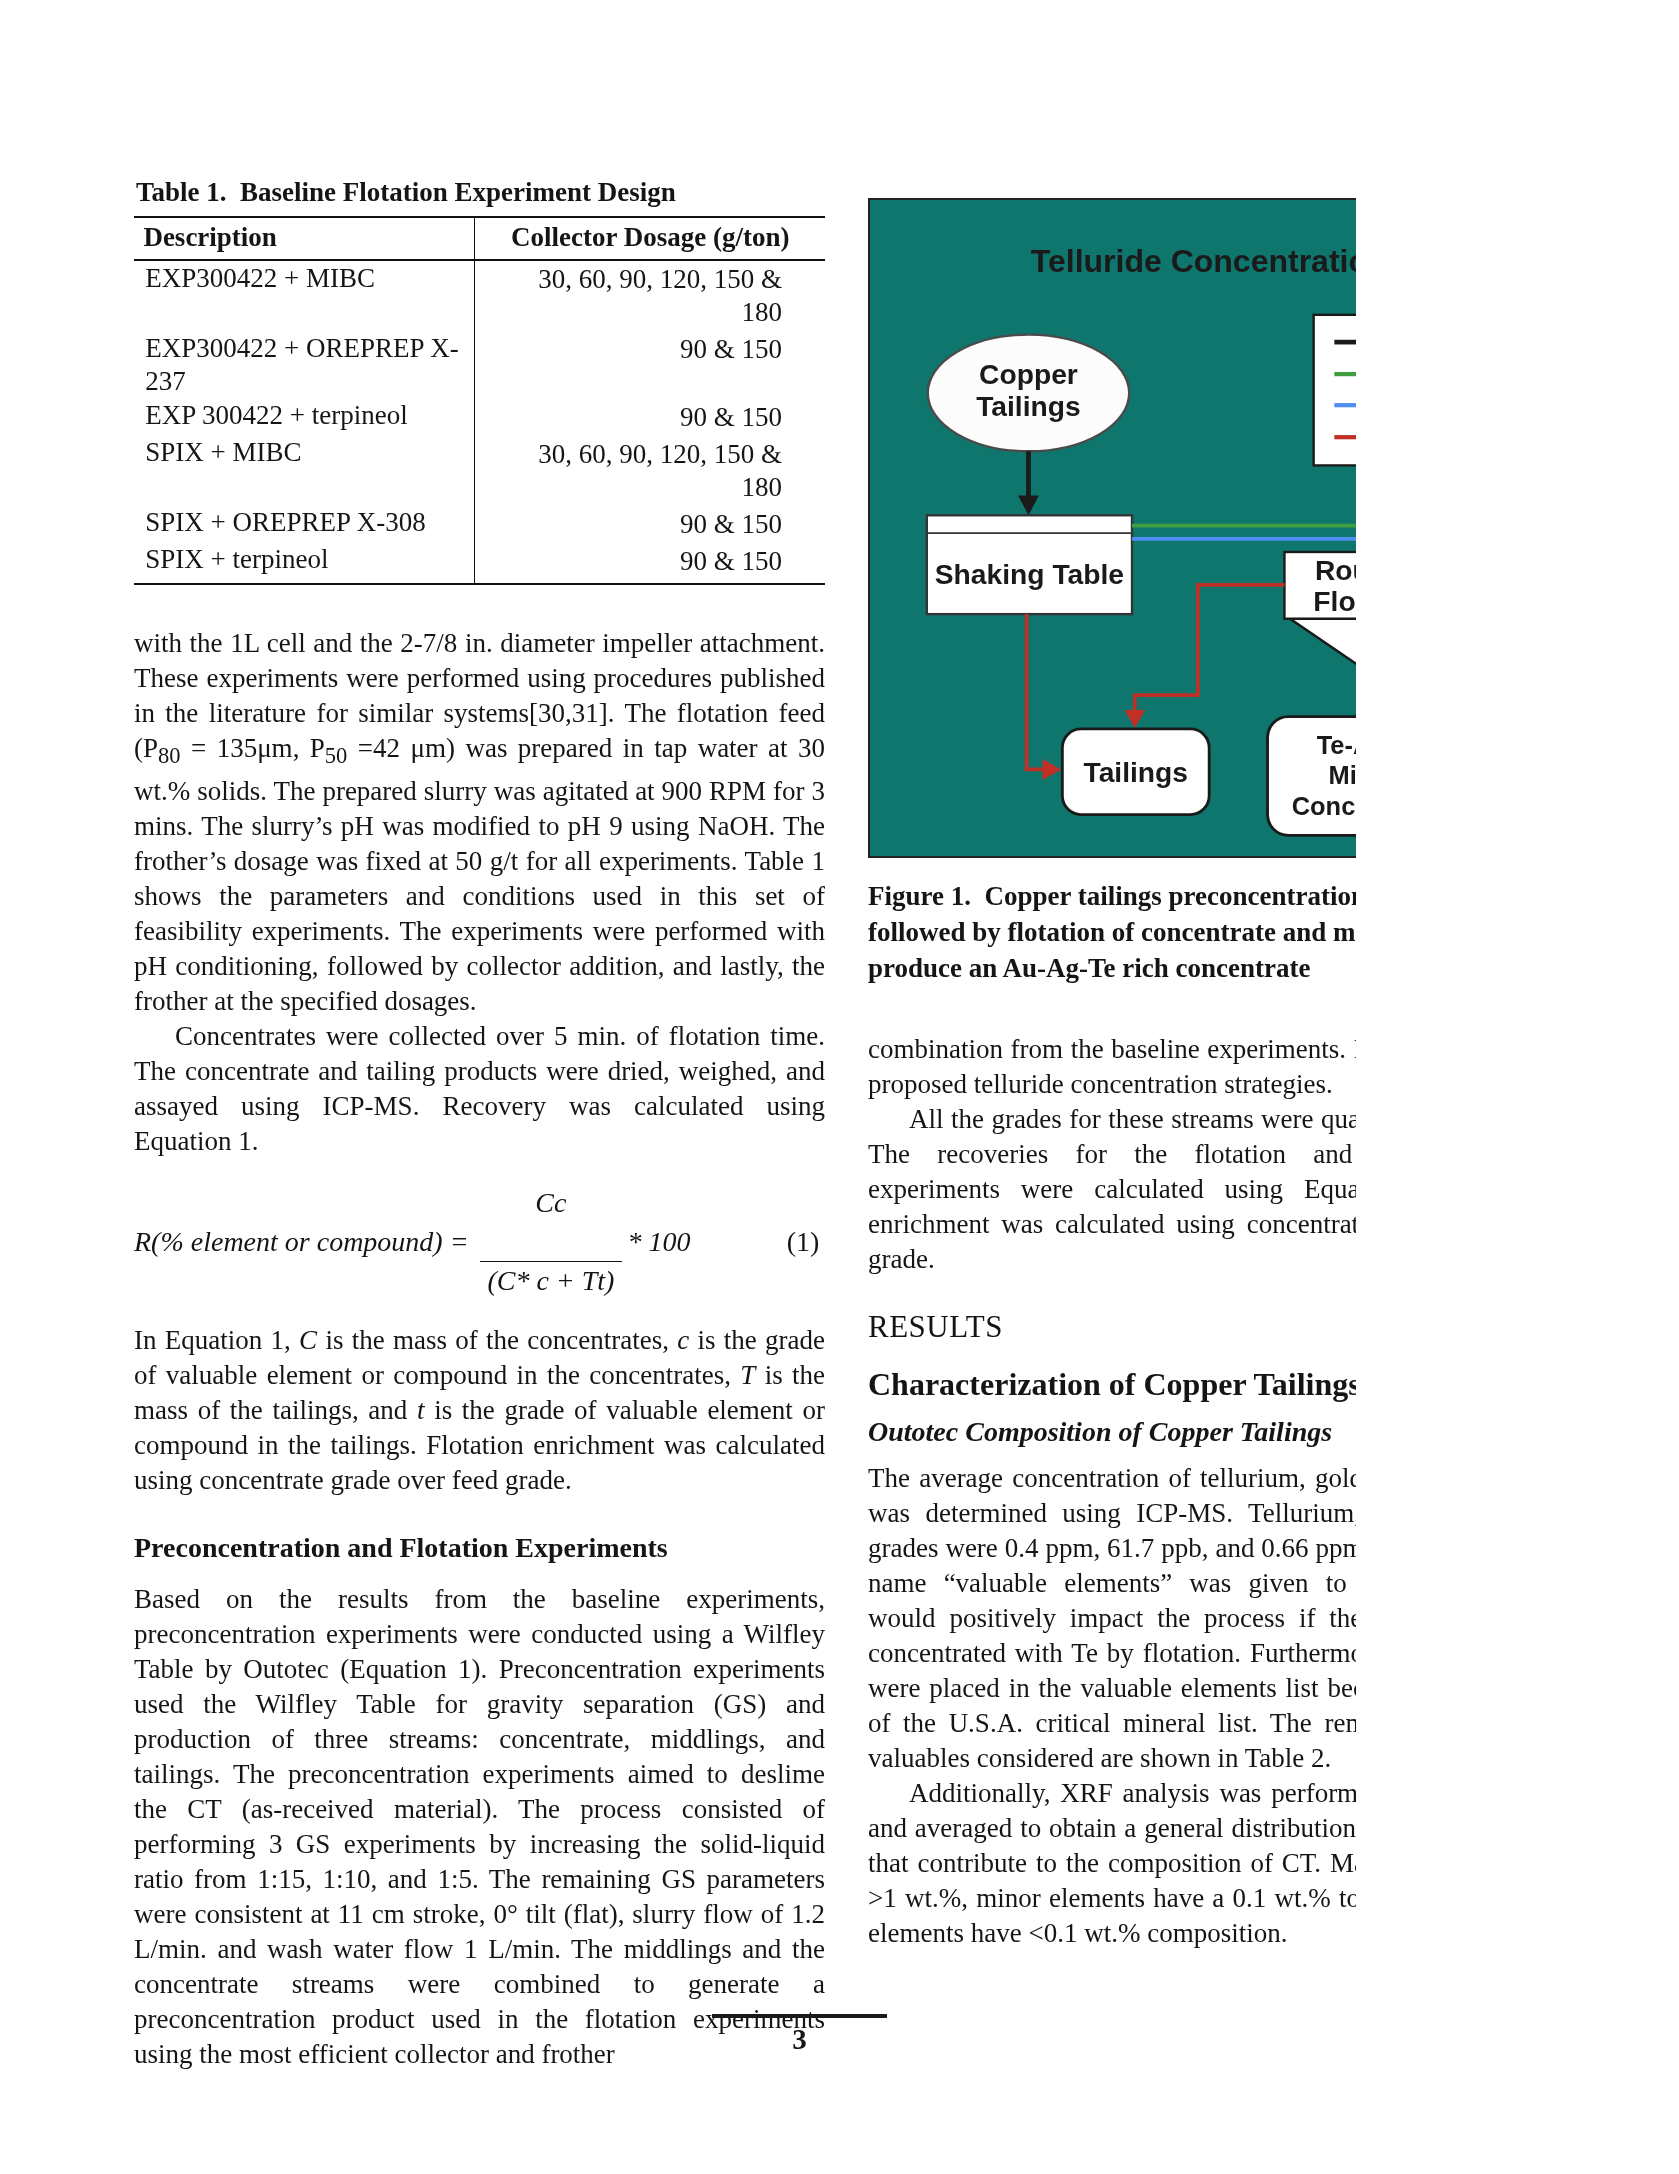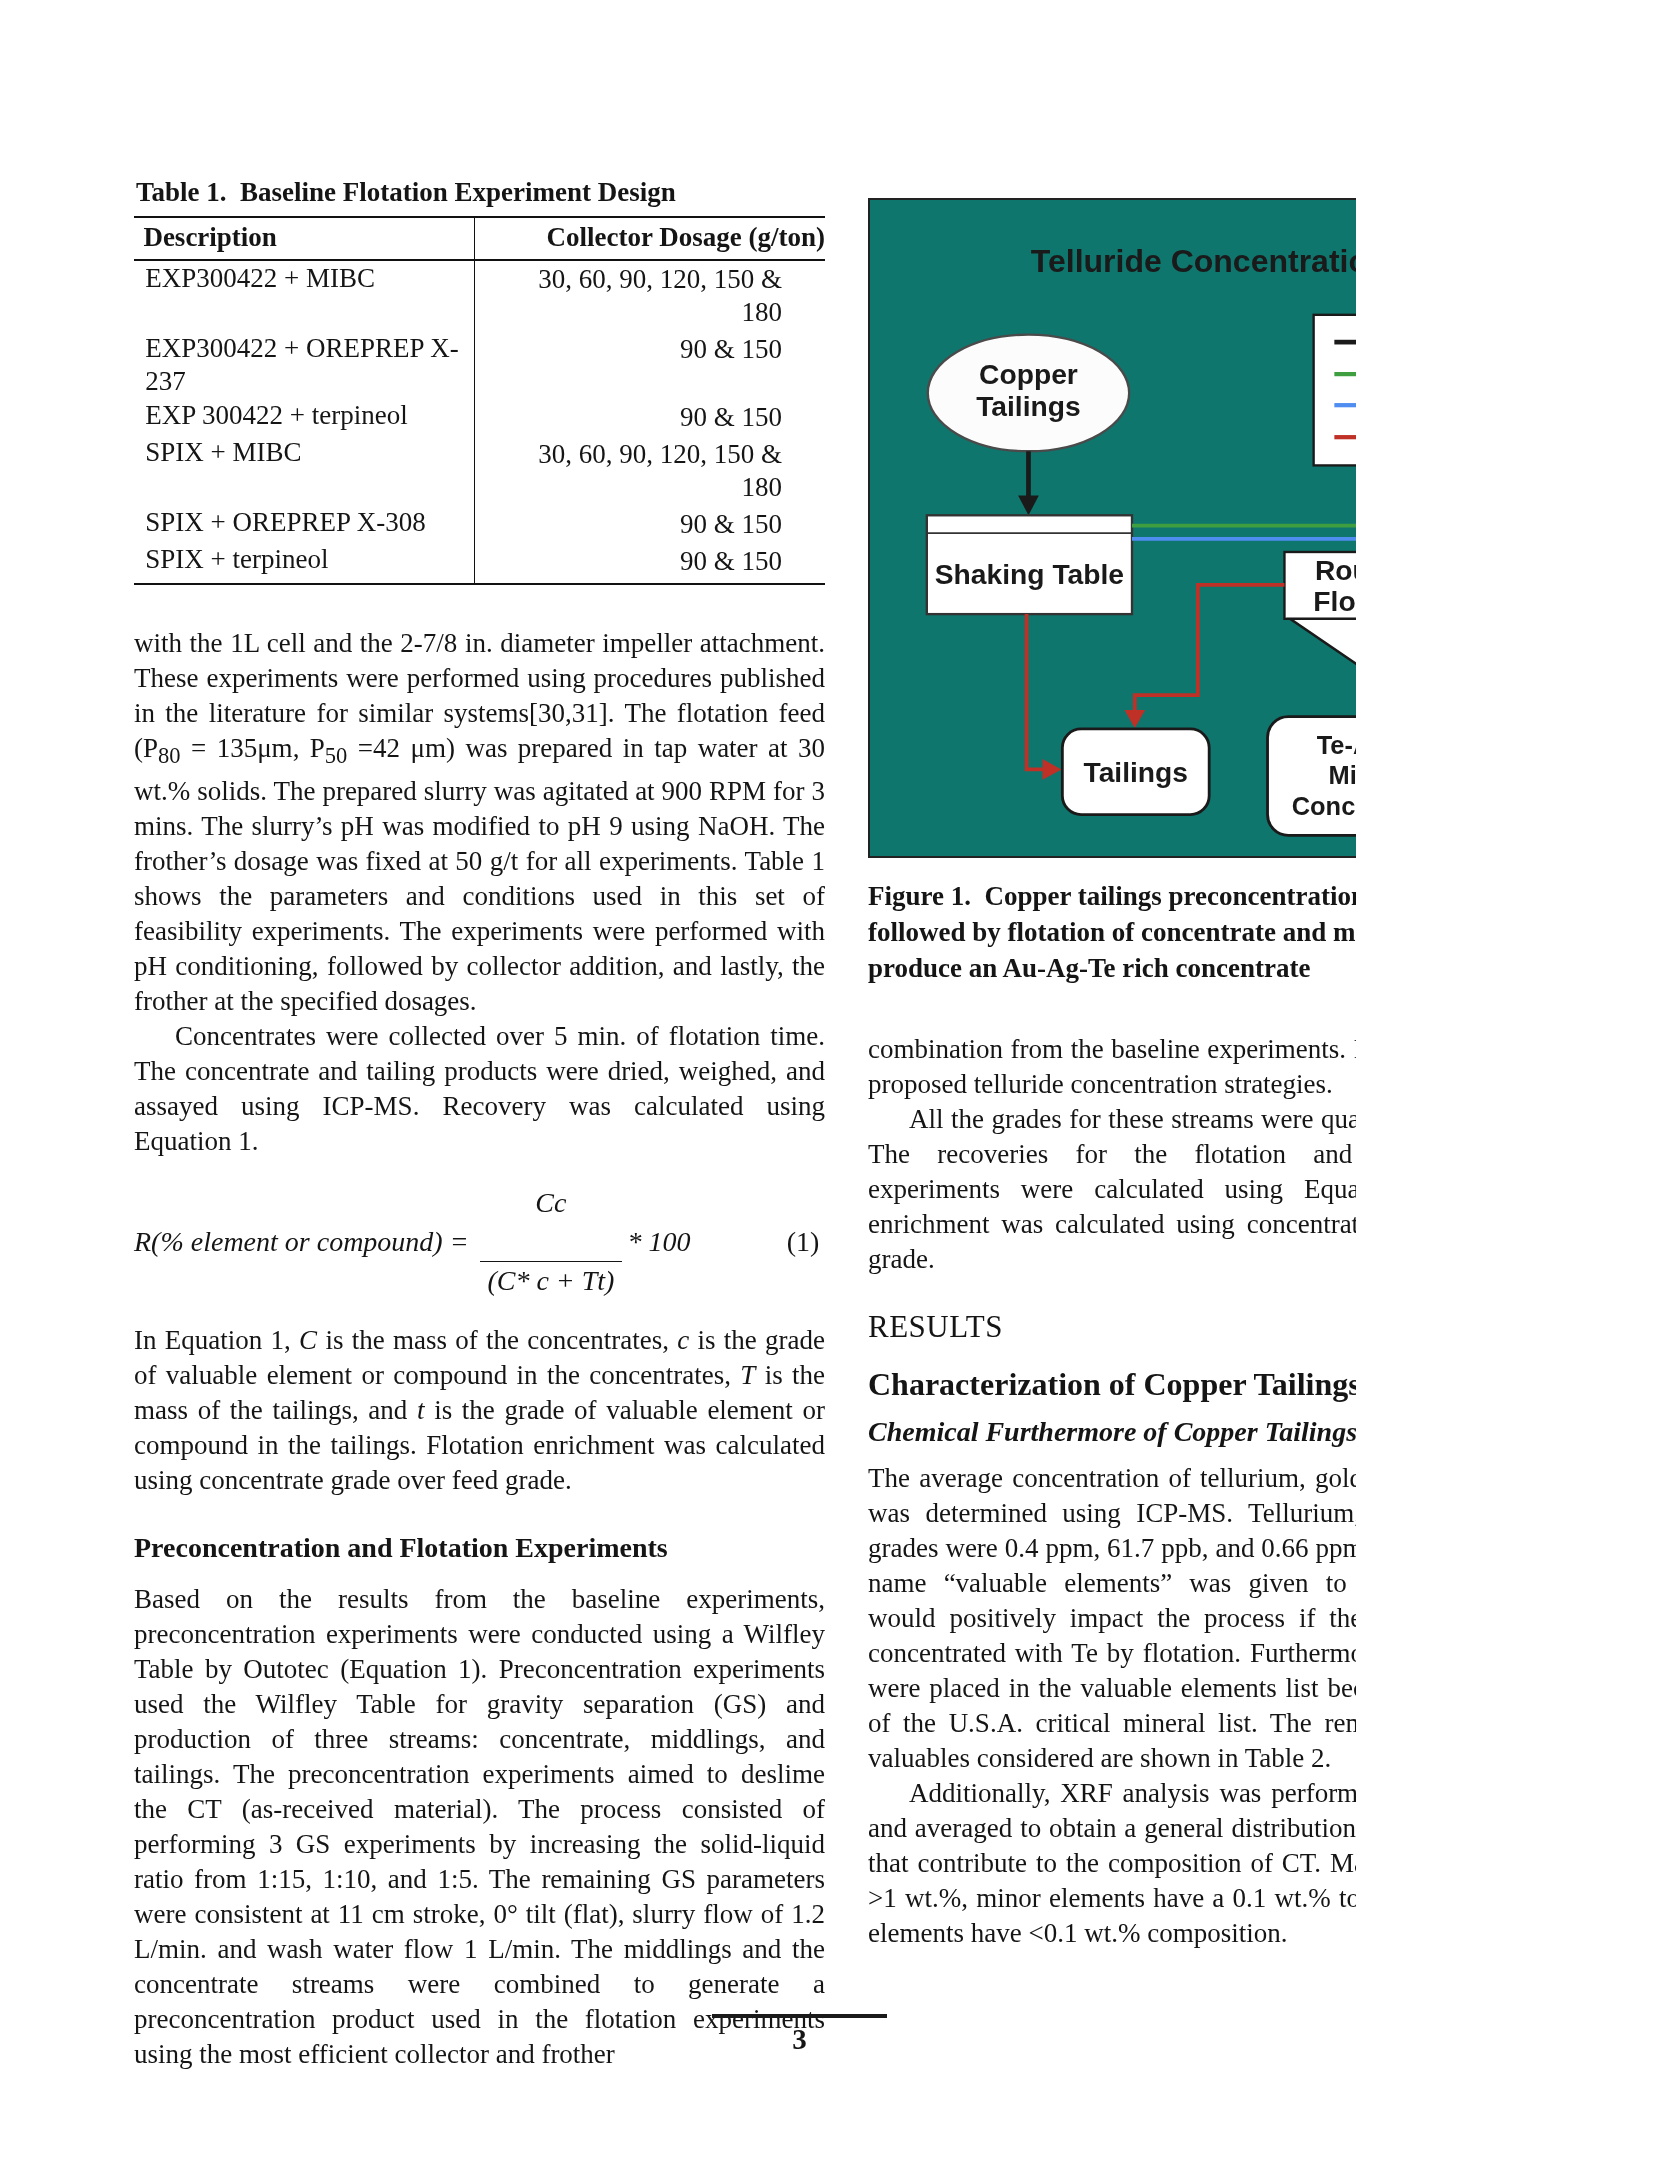--- a/index.html
+++ b/index.html
@@ -9,21 +9,21 @@
   
   .col-left{position:absolute;left:134px;top:174px;width:691px;}
   .col-right{position:absolute;left:868px;top:198px;width:693px;}
 
   
   .tbl-title{font-weight:bold;font-size:27px;line-height:32px;padding:1.9px 0 8.5px 1.9px;
              border-bottom:2.8px solid #111;}
   table.t1{width:100%;border-collapse:collapse;font-size:27px;}
   table.t1 tr.hdr th{font-weight:bold;text-align:left;padding:3.8px 0 5.6px 9.4px;
                      border-bottom:2.8px solid #111;font-size:27px;}
-  table.t1 tr.hdr th.c2{text-align:right;padding-left:0;}
+  table.t1 tr.hdr th.c2{text-align:center;padding-left:0;}
   table.t1 td{padding:0.9px 0 0.9px 11.3px;line-height:33px;vertical-align:top;}
   table.t1 .c2{border-left:1.9px solid #111;}
   table.t1 td.c2{text-align:right;padding:2px 43px;}
   table.t1 tr.last td{border-bottom:2.4px solid #111;padding-bottom:5.6px;}
 
   
   .p{font-size:27px;line-height:35px;text-align:justify;margin:0;}
   .p.first{margin-top:41px;}
   .p.ind{text-indent:41px;}
   .h-bold{font-size:28px;font-weight:bold;margin:34px 0 18px 0;}
@@ -171,21 +171,21 @@
       </svg>
     </div>
 
     <div class="caption">Figure 1.&nbsp; Copper tailings preconcentration strategies followed by flotation of concentrate and middling mix to produce an Au-Ag-Te rich concentrate</div>
 
     <p class="p" style="margin-top:46px;">combination from the baseline experiments. Figure 1 shows the proposed telluride concentration strategies.</p>
     <p class="p ind">All the grades for these streams were quantified using XRF. The recoveries for the flotation and preconcentration experiments were calculated using Equation 1. Flotation enrichment was calculated using concentrate grade over feed grade.</p>
 
     <div class="h-results">RESULTS</div>
     <div class="h-sub">Characterization of Copper Tailings</div>
-    <div class="h-subsub">Chemical Furthermore of Copper Tailings</div>
+    <div class="h-subsub">Outotec Composition of Copper Tailings</div>
 
     <p class="p">The average concentration of tellurium, gold, and silver in CT was determined using ICP-MS. Tellurium, gold, and silver grades were 0.4 ppm, 61.7 ppb, and 0.66 ppm, respectively. The name “valuable elements” was given to commodities that would positively impact the process if these elements were concentrated with Te by flotation. Furthermore, other elements were placed in the valuable elements list because they are part of the U.S.A. critical mineral list. The remaining grades for valuables considered are shown in Table 2.</p>
     <p class="p ind">Additionally, XRF analysis was performed on CT samples and averaged to obtain a general distribution of major elements that contribute to the composition of CT. Major elements have &gt;1 wt.%, minor elements have a 0.1 wt.% to 1 wt.%, and trace elements have &lt;0.1 wt.% composition.</p>
   </div>
 
   <div class="footer-rule"></div>
   <div class="page-num">3</div>
 </div>
 
 

